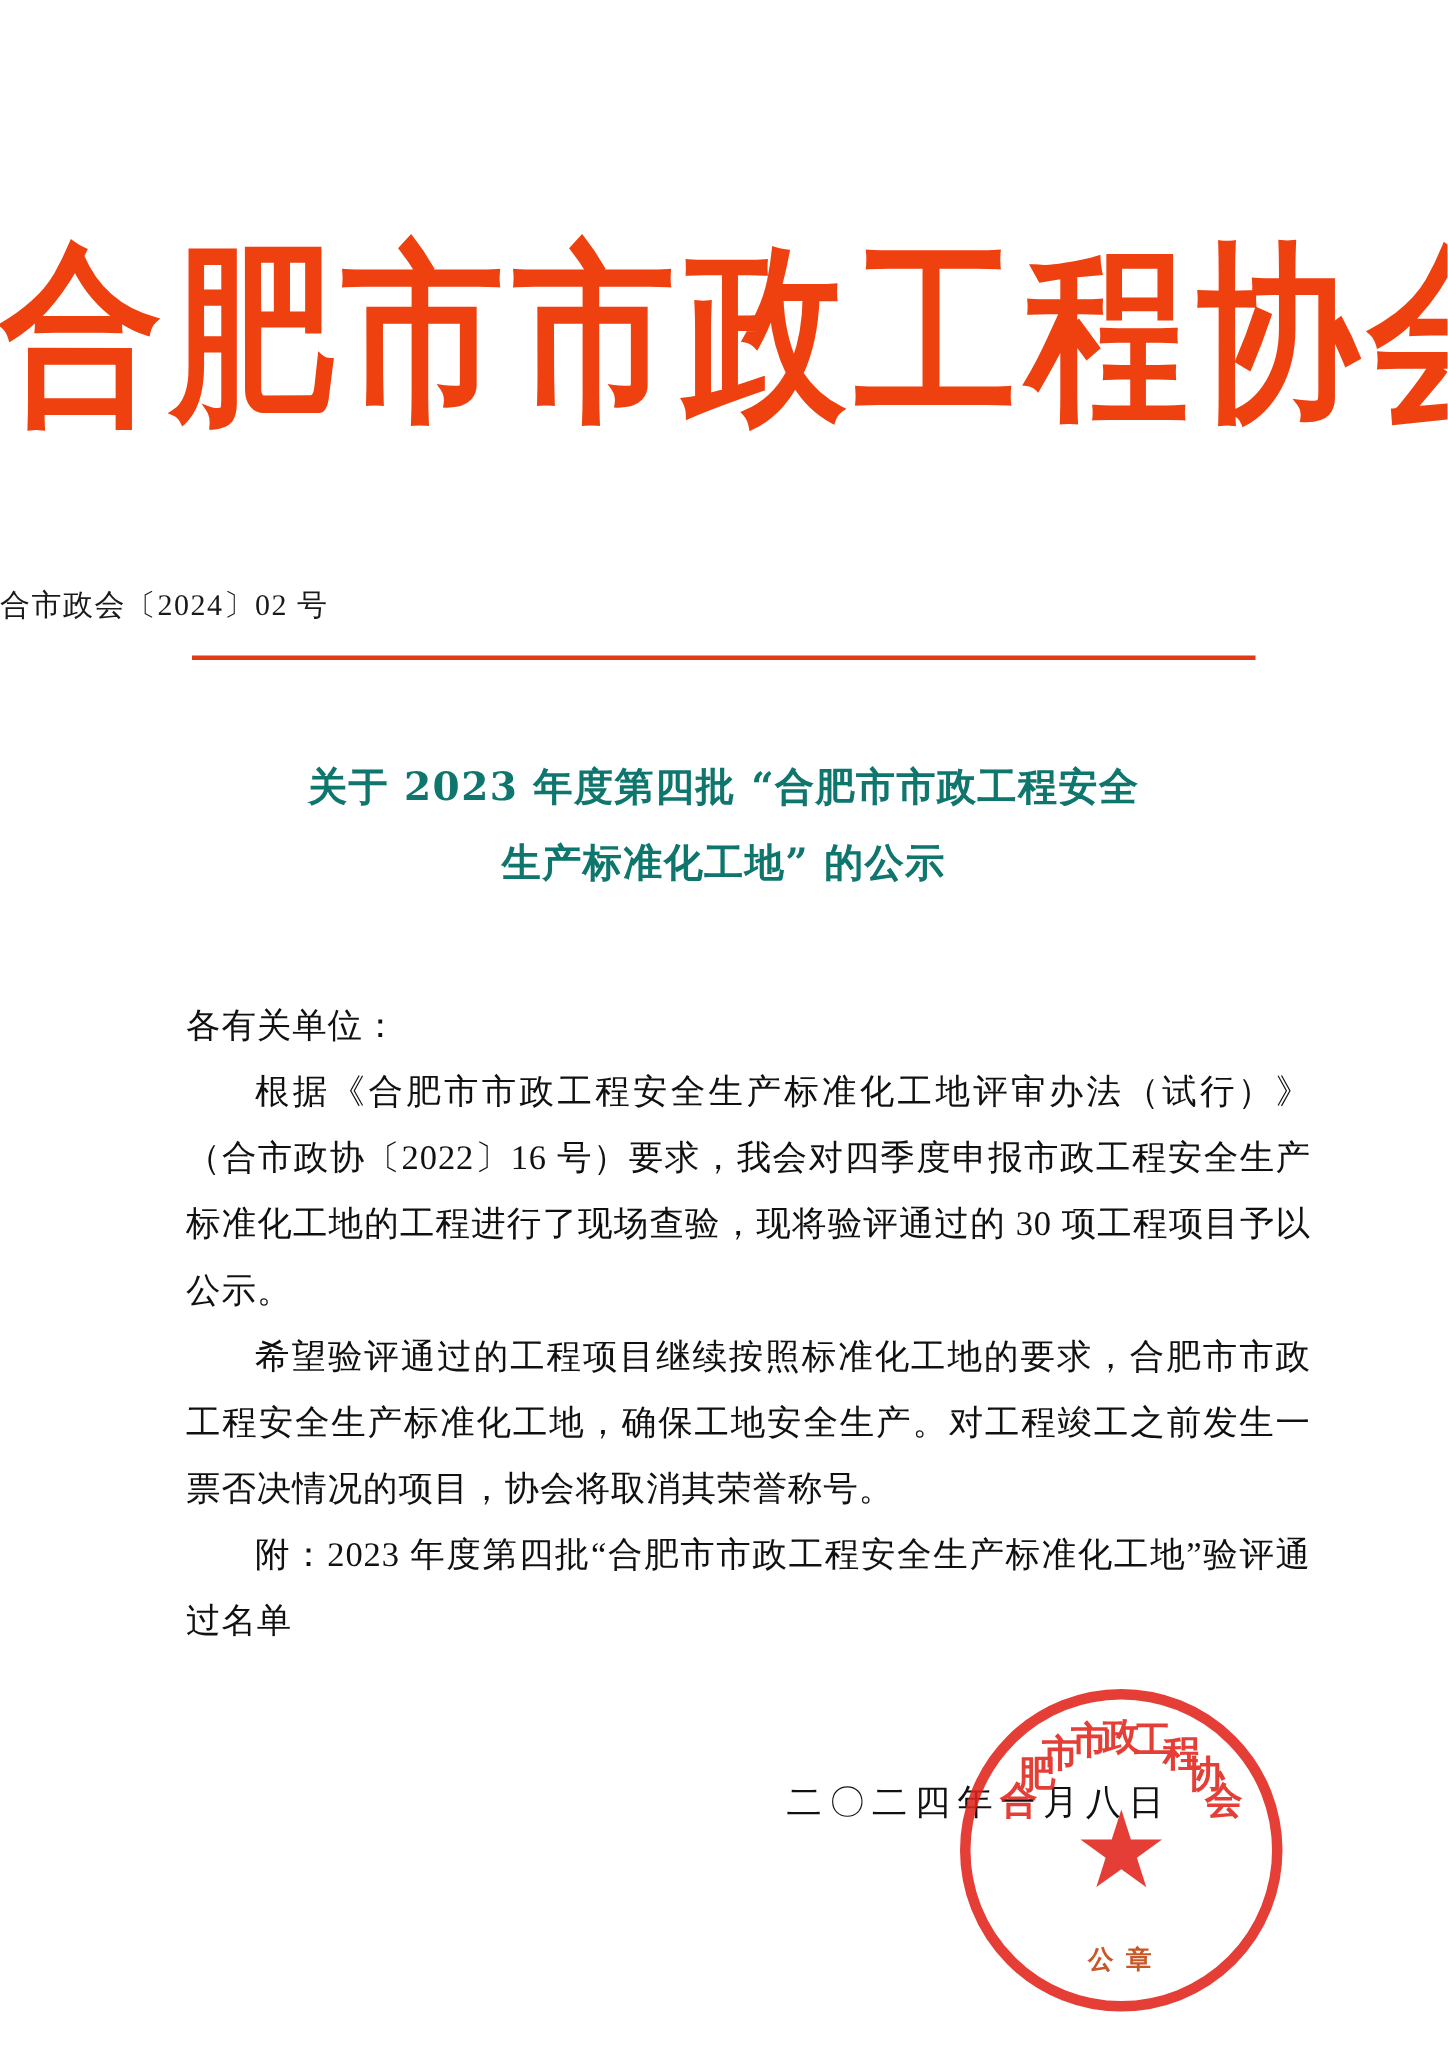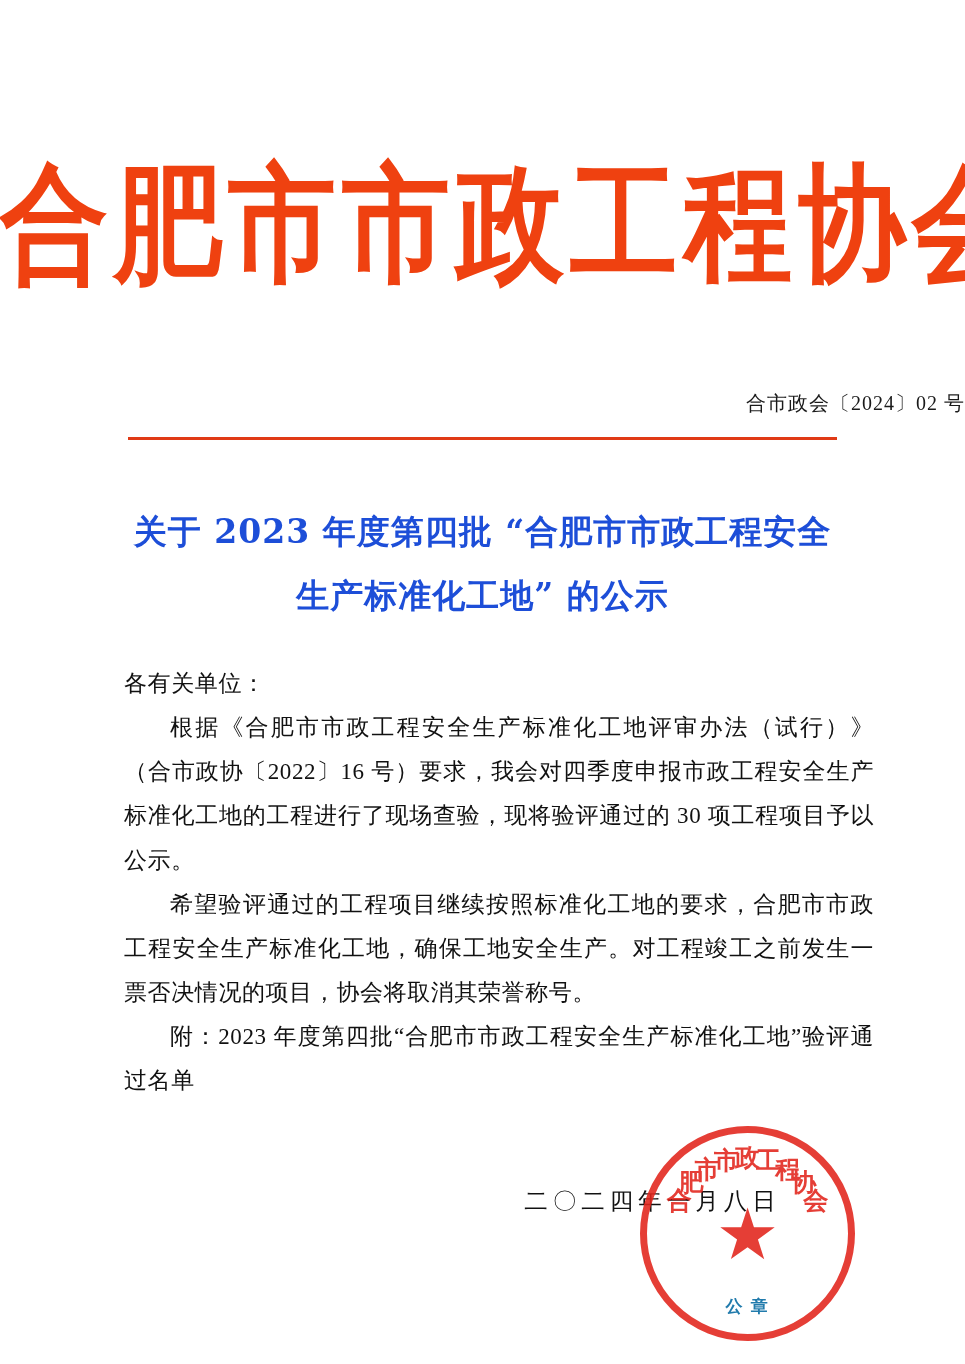--- a/index.html
+++ b/index.html
@@ -42,21 +42,21 @@
     transform: scaleY(1.18);
     transform-origin: center top;
   }
 
   
   .doc-number {
     position: absolute;
     top: 390px;
     left: 0;
     width: 965px;
-    text-align: right;
+    text-align: left;
     font-size: 20px;
     letter-spacing: 1px;
     color: #1a1a1a;
   }
 
   
   .divider {
     position: absolute;
     top: 437px;
     left: 128px;
@@ -67,24 +67,24 @@
 
   
   .doc-title {
     position: absolute;
     top: 500px;
     left: 128px;
     width: 709px;
     text-align: center;
     font-family: "DejaVu Serif", "Liberation Serif", serif;
     font-weight: bold;
-    font-size: 33px;
+    font-size: 26px;
     line-height: 1.95;
     letter-spacing: 1px;
-    color: #1d4ed8;
+    color: #0f766e;
   }
 
   
   .body-text {
     position: absolute;
     top: 662px;
     left: 124px;
     width: 750px;
     font-size: 23px;
     line-height: 1.92;
@@ -162,21 +162,21 @@
     text-align: center;
     line-height: 30px;
   }
   .seal-bottom {
     position: absolute;
     left: 50%;
     bottom: 16px;
     transform: translateX(-50%);
     font-size: 17px;
     font-weight: bold;
-    color: #0369a1;
+    color: #c2410c;
     letter-spacing: 2px;
     white-space: nowrap;
   }
 </style>
 </head>
 <body>
 
 <div class="page">
 
   <div class="masthead">

